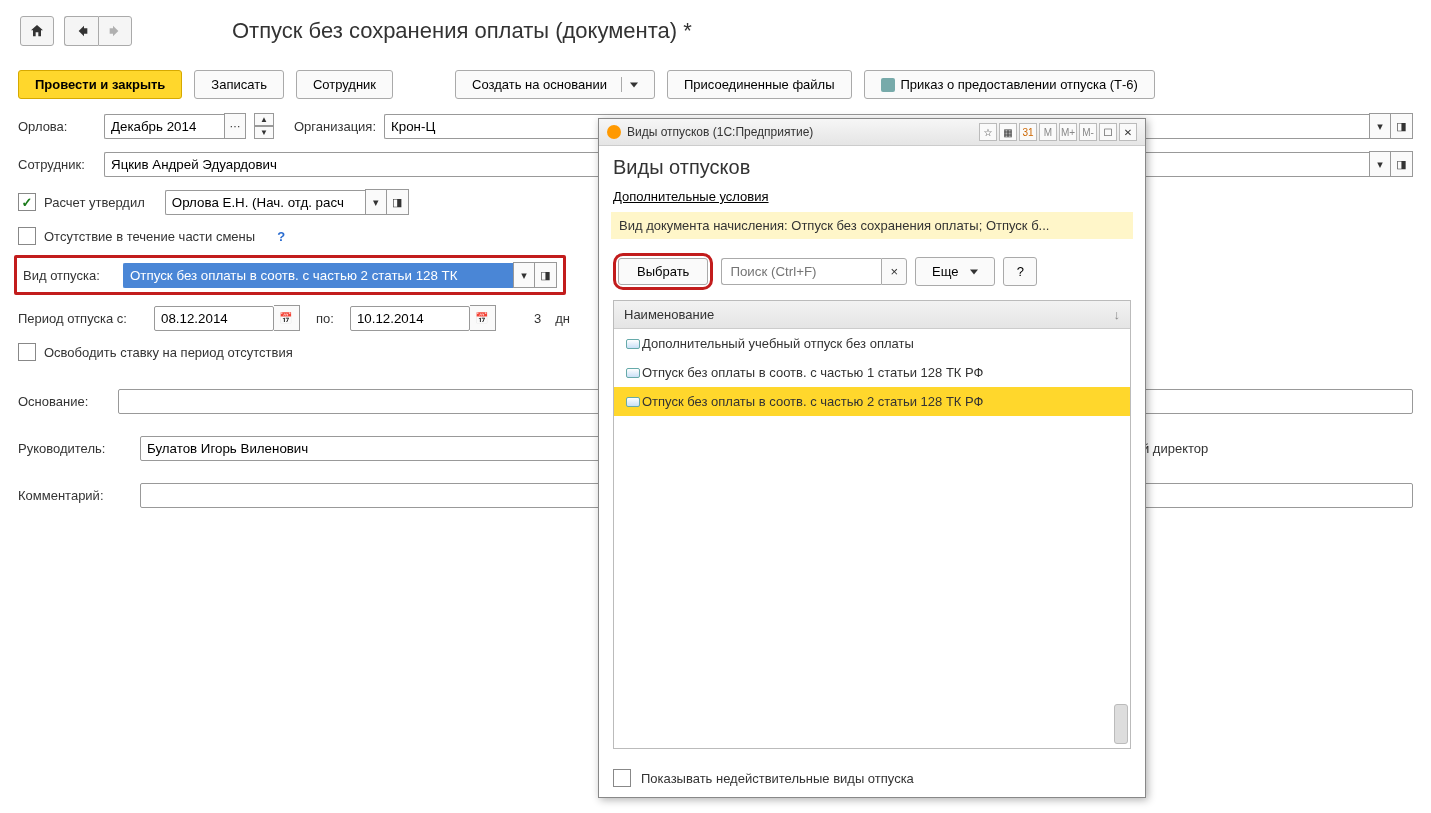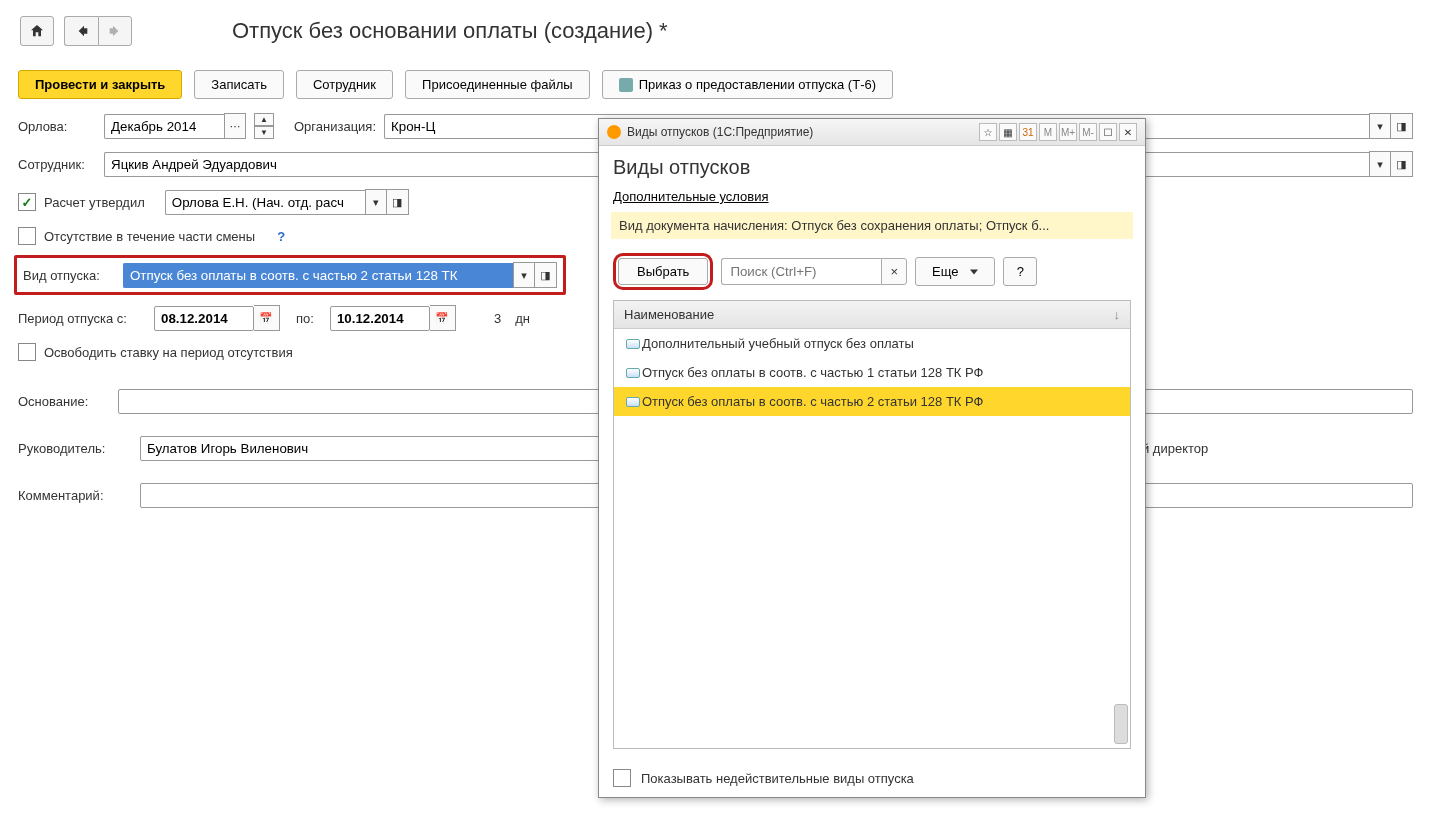--- a/index.html
+++ b/index.html
@@ -51,21 +51,21 @@
 .list-head { background:linear-gradient(#f2f2f2,#e5e5e5); border-bottom:1px solid #ccc; padding:6px 10px; display:flex; align-items:center; justify-content:space-between; }
 .arrow-down { color:#888; }
 .list-body { flex:1; overflow-y:auto; position:relative; }
 .list-item { padding:7px 12px; display:flex; align-items:center; gap:2px; cursor:pointer; }
 .list-item.sel { background:#ffd72c; }
 .li-icon { width:14px; height:10px; background:linear-gradient(#fff,#c9e0f7); border:1px solid #6aa; border-radius:2px; }
 .modal-footer { padding:10px 14px; display:flex; align-items:center; gap:10px; }
 .scrollbar-stub { position:absolute; right:2px; top:2px; bottom:2px; width:14px; display:flex; flex-direction:column; justify-content:flex-end; }
 .print-icon { width:14px; height:14px; background:#7aa; display:inline-block; border-radius:2px; }
 .date-inp { display:inline-flex; align-items:center; }
-.date-inp .inp { width:100px;font-weight:bold; }
+.date-inp .inp { width:120px; }
 .cal-ic { width:26px; height:26px; border:1px solid #999; border-left:none; display:inline-flex; align-items:center; justify-content:center; font-size:11px; cursor:pointer; background:#fafafa; }
 .disabled-arrow svg { opacity: 0.35; }
 </style>
 </head>
 <body>
 
 <div class="toolbar-row">
   <span class="nav-btn">
     <svg viewBox="0 0 24 24">
         <path fill="#333" d="M12 3l9 8h-3v9h-4v-6H10v6H6v-9H3z"></path>
@@ -76,27 +76,33 @@
       <svg viewBox="0 0 24 24">
           <path fill="#333" d="M15 4l-8 8 8 8v-4h5v-8h-5z"></path>
         </svg>
     </span>
     <span class="nav-btn disabled-arrow">
       <svg viewBox="0 0 24 24">
           <path fill="#333" d="M9 4l8 8-8 8v-4H4v-8h5z"></path>
         </svg>
     </span>
   </span>
-  <div class="page-title">Отпуск без основании оплаты (создание) *</div>
+  <div class="page-title">Отпуск без сохранения оплаты (документа) *</div>
 </div>
 
 <div class="action-row">
   <button class="btn btn-yellow">Провести и закрыть</button>
   <button class="btn">Записать</button>
   <button class="btn">Сотрудник</button>
+  <button class="btn btn-drop" style="margin-left:50px">
+    <span>Создать на основании</span>
+    <span class="caret"><svg class="caret-svg" viewBox="0 0 10 10">
+          <path fill="#333" d="M0 2l5 6 5-6z"></path>
+        </svg></span>
+  </button>
   <button class="btn">Присоединенные файлы</button>
   <button class="btn">
     <span class="print-icon"></span>
     <span>Приказ о предоставлении отпуска (Т-6)</span>
   </button>
 </div>
 
 <div class="form-row">
   <span class="lbl">Орлова:</span>
   <span class="select-wrap">

